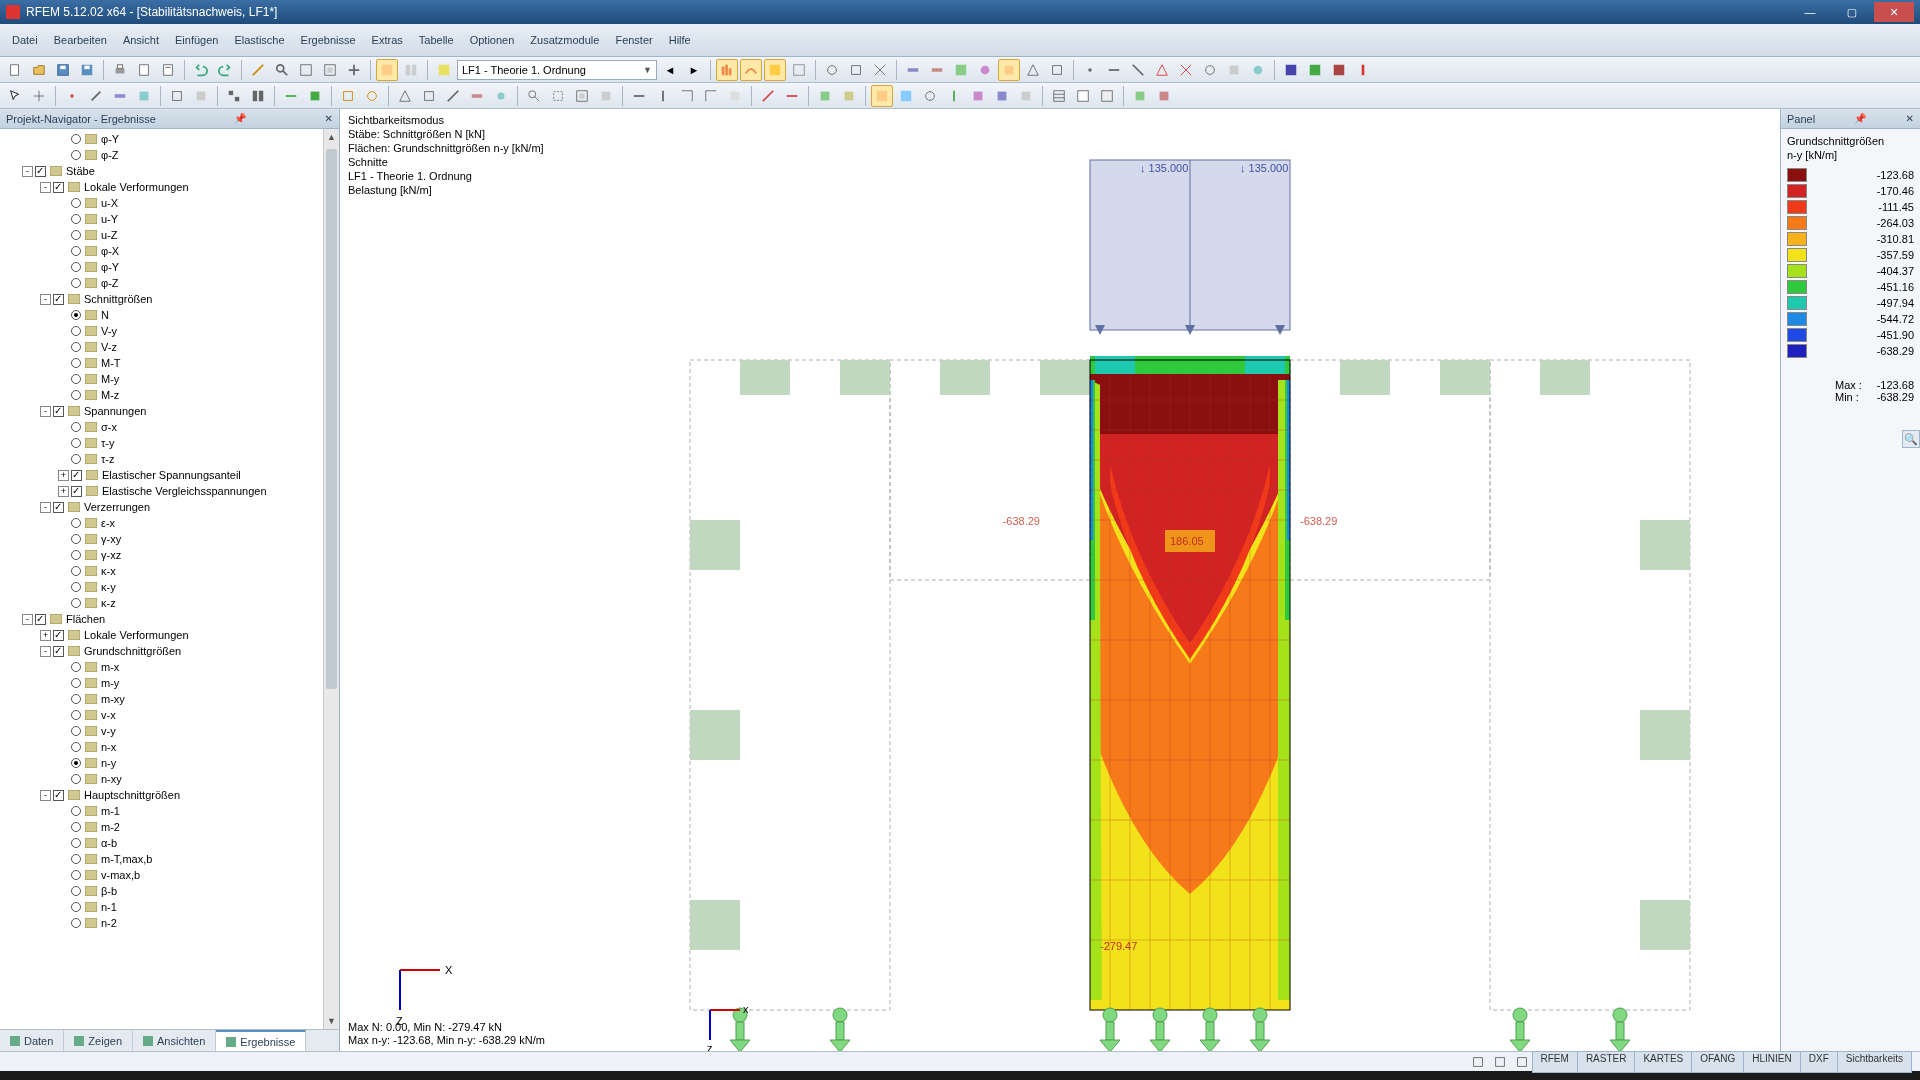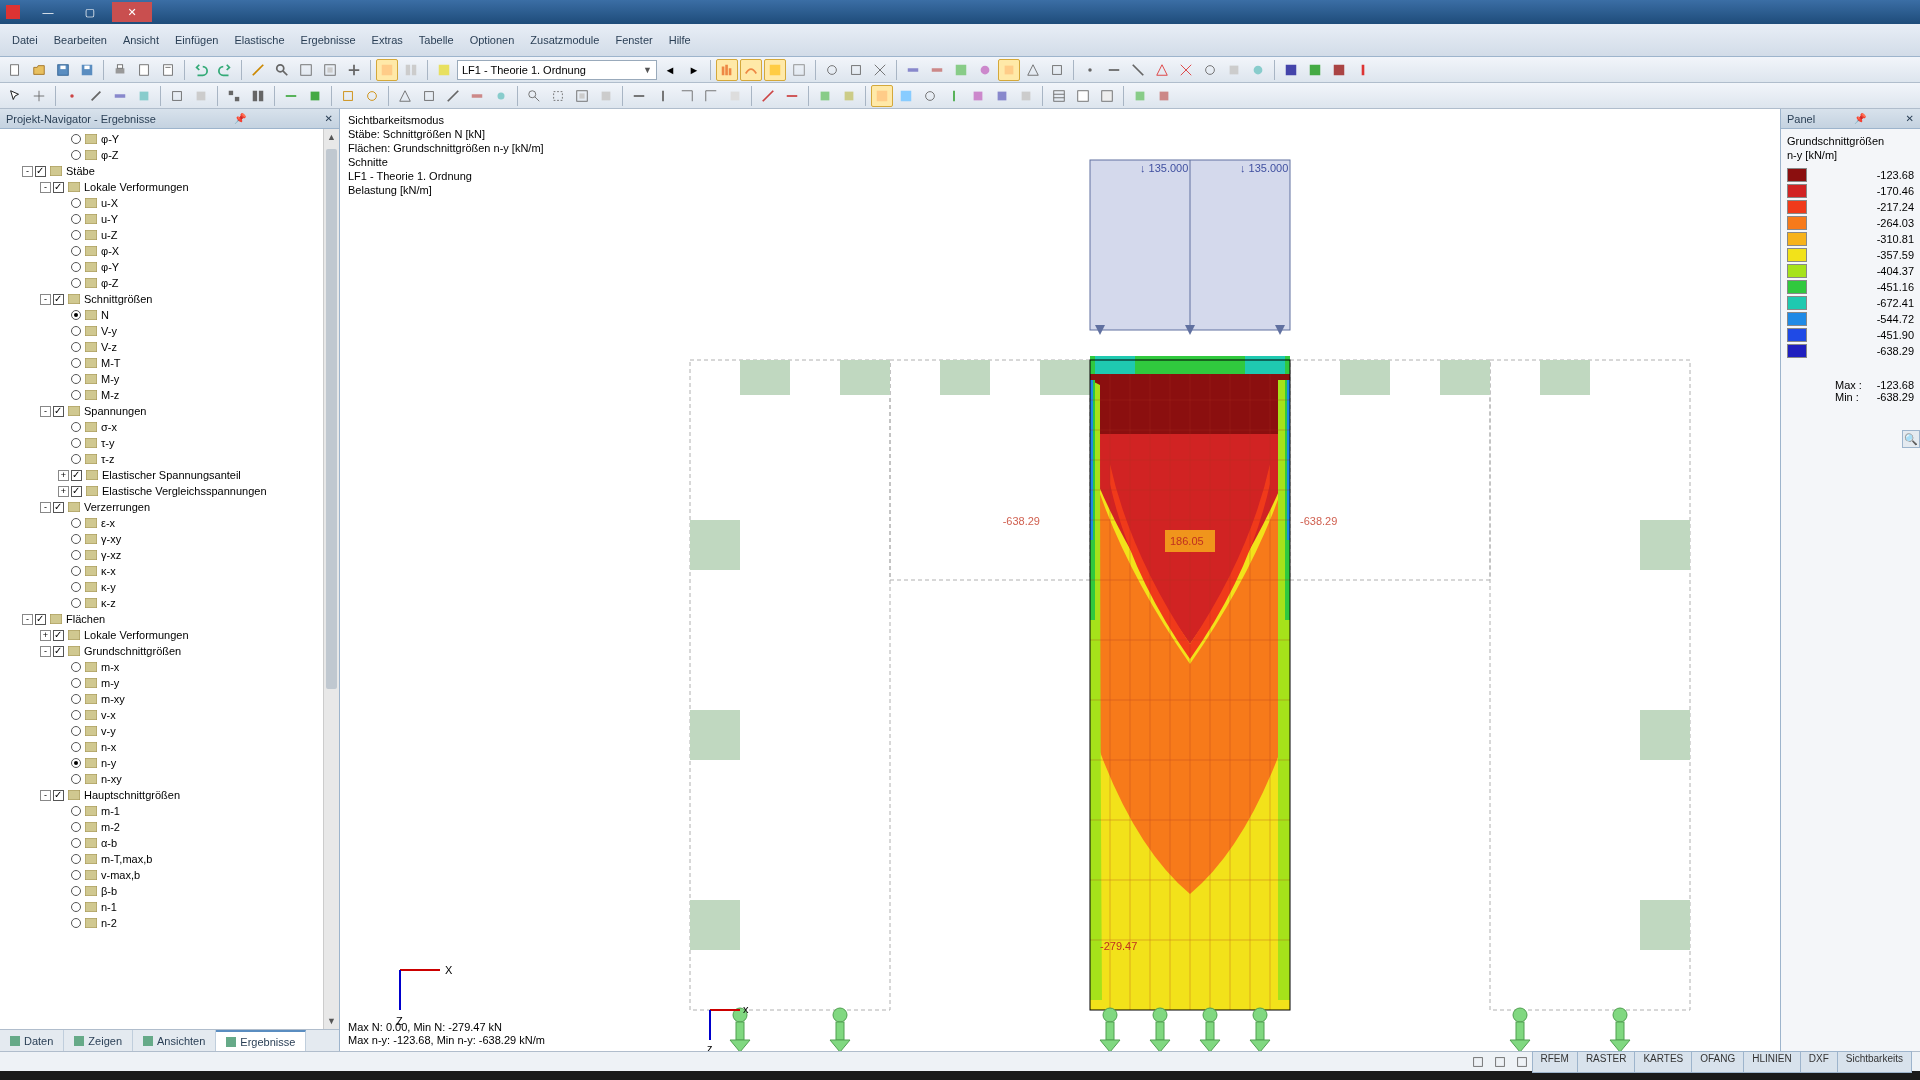--- a/index.html
+++ b/index.html
@@ -80,20 +80,21 @@
 
 .side-tab { position: absolute; right: 0; top: 430px; width: 18px; height: 18px; background: #e4eaf0; border: 1px solid #9db4cc; display: flex; align-items: center; justify-content: center; cursor: pointer; }
 
 .taskbar { height: 20px; background: #1a1a1a; }
 </style>
 </head>
 <body>
 
 <div class="titlebar">
   <div class="icon"></div>
+  <div class="title">RFEM 5.12.02 x64 - [Stabilitätsnachweis, LF1*]</div>
   <div class="wbtn">—</div>
   <div class="wbtn">▢</div>
   <div class="wbtn close">✕</div>
 </div>
 
 <div class="menubar" id="menubar">
     <div class="mitem">Datei</div>
     <div class="mitem">Bearbeiten</div>
     <div class="mitem">Ansicht</div>
     <div class="mitem">Einfügen</div>
@@ -1336,21 +1337,21 @@
           <div class="legend-row">
             <span class="legend-swatch" style="background:#8b0f0f"></span>
             <span class="legend-val">-123.68</span>
           </div>
           <div class="legend-row">
             <span class="legend-swatch" style="background:#d12323"></span>
             <span class="legend-val">-170.46</span>
           </div>
           <div class="legend-row">
             <span class="legend-swatch" style="background:#f03a1a"></span>
-            <span class="legend-val">-217.24</span>
+            <span class="legend-val">-111.45</span>
           </div>
           <div class="legend-row">
             <span class="legend-swatch" style="background:#f77a1a"></span>
             <span class="legend-val">-264.03</span>
           </div>
           <div class="legend-row">
             <span class="legend-swatch" style="background:#f7b21a"></span>
             <span class="legend-val">-310.81</span>
           </div>
           <div class="legend-row">
@@ -1360,21 +1361,21 @@
           <div class="legend-row">
             <span class="legend-swatch" style="background:#a6e21a"></span>
             <span class="legend-val">-404.37</span>
           </div>
           <div class="legend-row">
             <span class="legend-swatch" style="background:#30c93e"></span>
             <span class="legend-val">-451.16</span>
           </div>
           <div class="legend-row">
             <span class="legend-swatch" style="background:#1fc9b0"></span>
-            <span class="legend-val">-672.41</span>
+            <span class="legend-val">-497.94</span>
           </div>
           <div class="legend-row">
             <span class="legend-swatch" style="background:#1f8ae6"></span>
             <span class="legend-val">-544.72</span>
           </div>
           <div class="legend-row">
             <span class="legend-swatch" style="background:#1f4ae6"></span>
             <span class="legend-val">-451.90</span>
           </div>
           <div class="legend-row">

